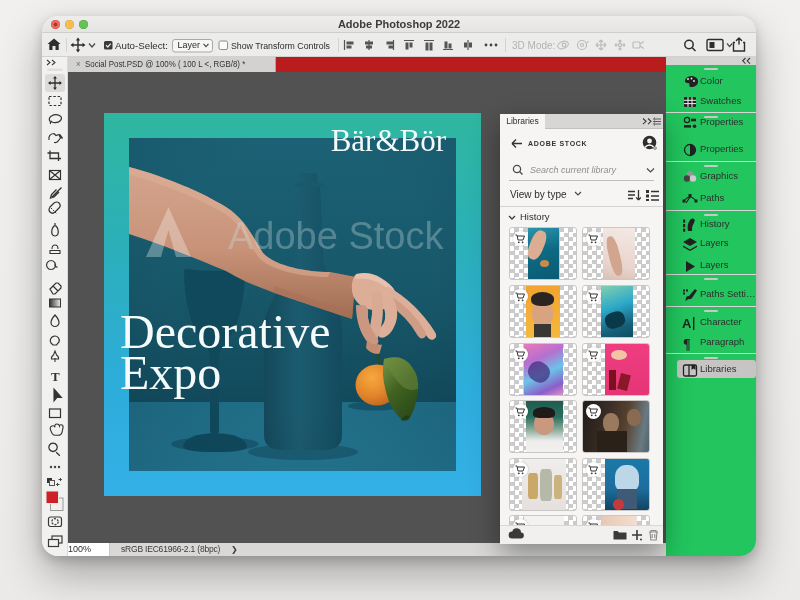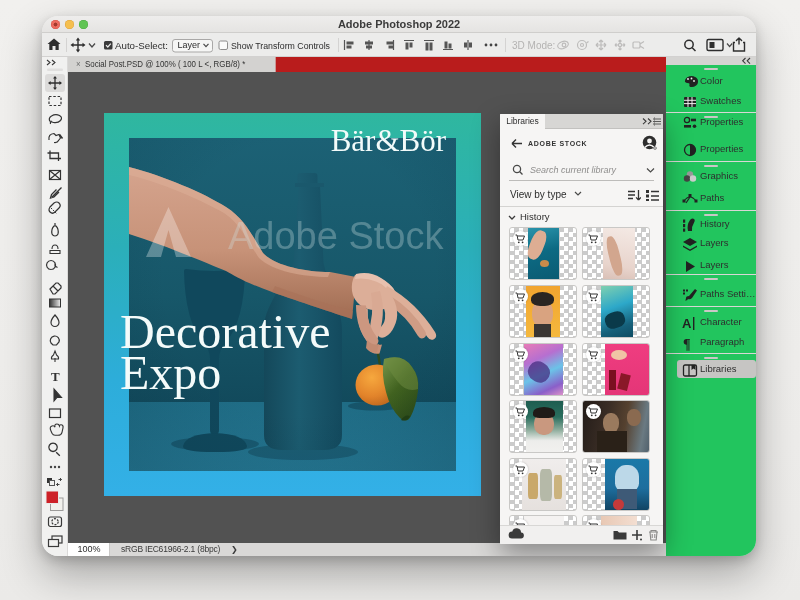--- a/index.html
+++ b/index.html
@@ -336,21 +336,21 @@
  <path d="M64.5,94 L87,144 L42,144 Z M64.5,117 L57,144 L72,144 Z" fill-rule="evenodd"></path>
 </g>
 <text x="124" y="136" font-family="Liberation Sans,sans-serif" font-size="38" fill="#cddfe1" opacity="0.33" letter-spacing="0">Adobe Stock</text>
 <text x="16" y="235" font-family="Liberation Serif,serif" font-size="48" fill="#f4fbfa">Decorative</text>
 <text x="16" y="276" font-family="Liberation Serif,serif" font-size="48" fill="#f4fbfa">Expo</text>
 </svg>
       </div>
     </div>
   <div id="status">
       <div style="position:absolute;left:0;top:0;width:42px;height:13px;background:#ffffff;border-right:1px solid #c9c8c7"></div>
-<div style="position:absolute;left:0;top:0;width:42px;height:13px;text-align:center;line-height:13px;font-size:9px;color:#2f2f2f">100%</div>
+<div style="position:absolute;left:0;top:0;width:42px;height:13px;text-align:left;line-height:13px;font-size:9px;color:#2f2f2f">100%</div>
 <div style="position:absolute;left:53px;top:0;height:13px;line-height:13px;font-size:8.5px;letter-spacing:-0.2px;color:#3a3a3a">sRGB IEC61966-2.1 (8bpc)</div>
 <div style="position:absolute;left:163px;top:2px;font-size:8px;color:#3a3a3a">❯</div>
     </div>
   <div id="dock">
       <div id="dockhead"></div>
       <div style="position:absolute;right:4px;top:0px;width:12px;height:8px">
         <svg width="12" height="8">
           <path d="M5.5,1 l-2.8,2.8 2.8,2.8 M10,1 l-2.8,2.8 2.8,2.8" stroke="#3a3a3a" stroke-width="1.1" fill="none"></path>
         </svg>
       </div>

